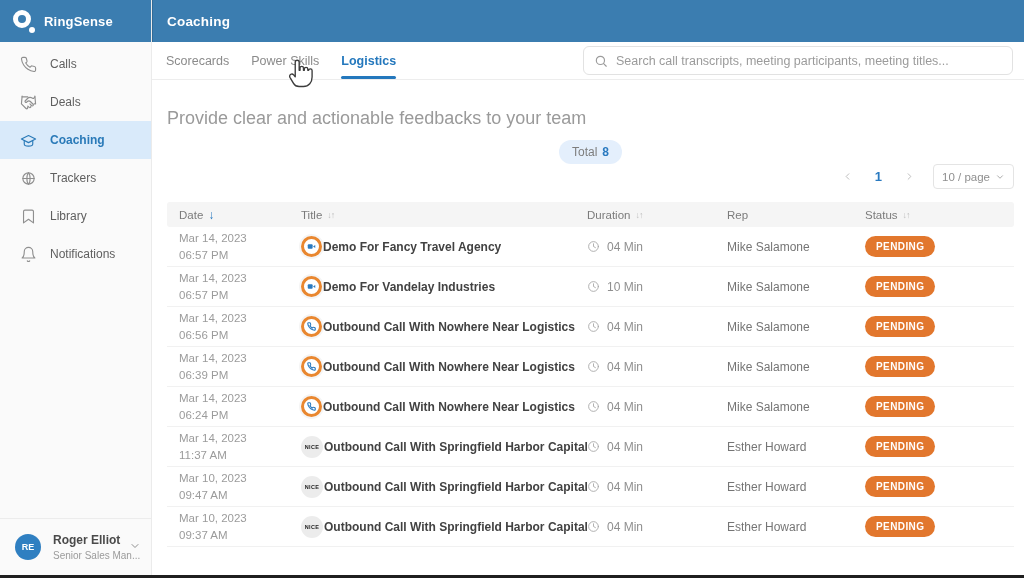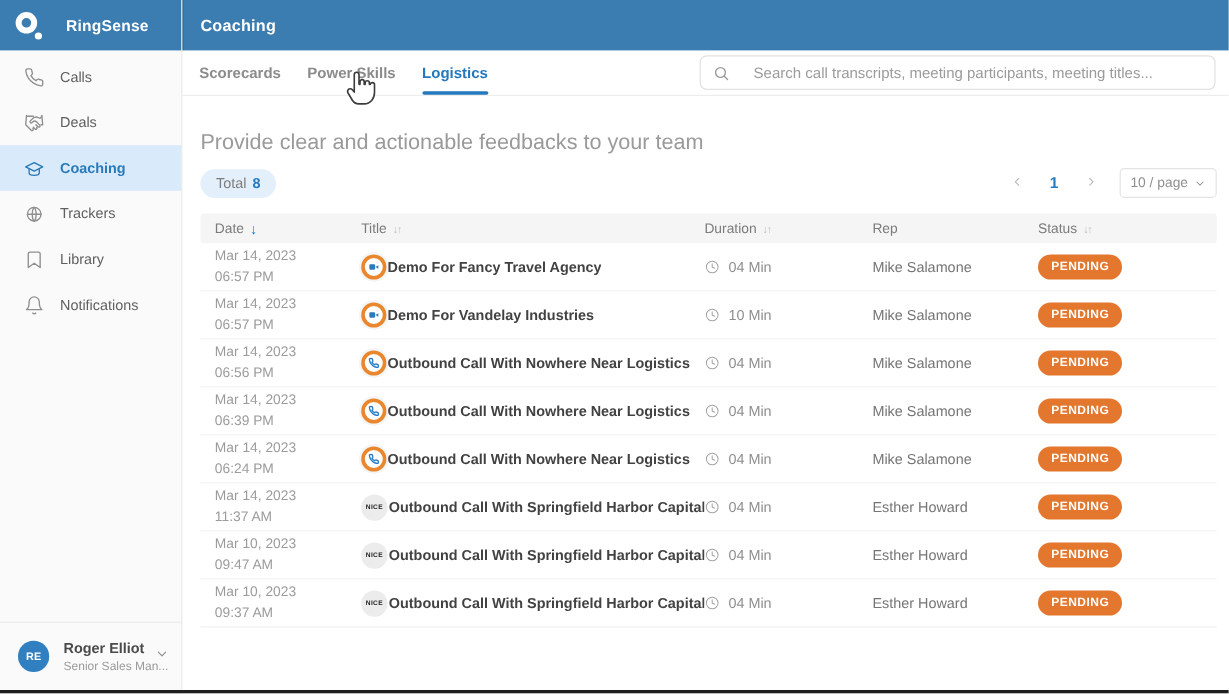--- a/index.html
+++ b/index.html
@@ -5,21 +5,21 @@
   * { margin:0; padding:0; box-sizing:border-box; }
   html,body { width:1024px; height:578px; overflow:hidden; }
   body { font-family:"Liberation Sans", sans-serif; background:#fff; position:relative; display:flex; }
 
   
   .sidebar { width:152px; height:578px; background:#fafafa; border-right:1px solid #ebebeb; display:flex; flex-direction:column; position:relative; }
   .logo-bar { height:42px; background:#3b7db0; display:flex; align-items:center; padding-left:13px; gap:9px; flex:none; }
   .logo-mark { position:relative; width:22px; height:22px; flex:none; }
   .logo-ring { width:18px; height:18px; border:5px solid #fff; border-radius:50%; }
   .logo-dot { position:absolute; right:0; bottom:-1px; width:6px; height:6px; background:#fff; border-radius:50%; }
-  .logo-text { color:#fff; font-size:13px; font-weight:bold; letter-spacing:.2px;margin-left:11px; }
+  .logo-text { color:#fff; font-size:13px; font-weight:bold; letter-spacing:.2px; }
 
   .nav { padding-top:3px; }
   .nav-item { height:38px; display:flex; align-items:center; padding-left:20px; gap:13px; cursor:pointer; }
   .nav-item svg { width:17px; height:17px; stroke:#8f8f8f; fill:none; stroke-width:1.6; stroke-linecap:round; stroke-linejoin:round; flex:none; }
   .nav-item .nav-label { font-size:12px; color:#5f5f5f; }
   .nav-item.active { background:#d9eafa; }
   .nav-item.active svg { stroke:#2a7ab8; }
   .nav-item.active .nav-label { color:#2a7ab8; font-weight:bold; }
 
   .sidebar-bottom { position:absolute; bottom:3px; left:0; width:100%; }
@@ -32,32 +32,32 @@
   .collapse-row { border-top:1px solid #ececec; height:42px; display:flex; align-items:center; padding-left:15px; gap:13px; cursor:pointer; }
   .collapse-row svg { width:16px; height:16px; stroke:#7a7a7a; fill:none; stroke-width:1.6; stroke-linecap:round; stroke-linejoin:round; }
   .collapse-label { font-size:12px; color:#7a7a7a; }
 
   
   .main { flex:1; display:flex; flex-direction:column; position:relative; }
   .top-bar { height:42px; background:#3b7db0; border-left:1px solid rgba(0,0,0,.15); display:flex; align-items:center; padding-left:14px; flex:none; }
   .page-title { color:#fff; font-size:13.5px; font-weight:bold; letter-spacing:.2px; }
 
   .tab-bar { height:38px; border-bottom:1px solid #ededed; display:flex; align-items:center; padding-left:14px; gap:22px; flex:none; }
-  .tab { font-size:12.5px; color:#8b8b8b; cursor:pointer; position:relative; height:100%; display:flex; align-items:center;font-weight:bold; }
+  .tab { font-size:12.5px; color:#8b8b8b; cursor:pointer; position:relative; height:100%; display:flex; align-items:center; }
   .tab.active { color:#2478bd; font-weight:bold; }
   .tab.active::after { content:""; position:absolute; left:0; right:0; bottom:0; height:3px; background:#2478bd; border-radius:2px; }
 
-  .search-box { margin-left:auto; margin-right:11px; width:430px; height:29px; border:1px solid #e2e2e2; border-radius:6px; display:flex; align-items:center; padding:0 10px; gap:20px; background:#fff; }
+  .search-box { margin-left:auto; margin-right:11px; width:430px; height:29px; border:1px solid #e2e2e2; border-radius:6px; display:flex; align-items:center; padding:0 10px; gap:8px; background:#fff; }
   .search-box svg { width:14px; height:14px; stroke:#9b9b9b; fill:none; stroke-width:2; stroke-linecap:round; flex:none; }
   .search-box input { border:none; outline:none; flex:1; font-size:12.5px; color:#555; font-family:"Liberation Sans", sans-serif; background:transparent; }
   .search-box input::placeholder { color:#9b9b9b; }
 
   .subtitle { margin:28px 0 0 15px; font-size:18px; color:#9a9a9a; }
 
-  .toolbar { display:flex; align-items:center; margin:11px 10px 0 15px; }
+  .toolbar { display:flex; align-items:center; margin:11px 10px 0 15px;flex-direction:column; }
   .total-badge { background:#e4effc; border-radius:13px; padding:5px 13px; font-size:12px; color:#7d7d7d; display:flex; gap:5px; align-items:center; }
   .total-badge .count { color:#2a7ac0; font-weight:bold; }
   .pager { margin-left:auto; display:flex; align-items:center; gap:14px; }
   .pg-arrow svg { width:11px; height:11px; stroke:#b9b9b9; fill:none; stroke-width:2; stroke-linecap:round; stroke-linejoin:round; }
   .pg-current { color:#2a7ac0; font-weight:bold; font-size:13px; padding:0 8px; cursor:pointer; }
   .page-size { border:1px solid #e4e4e4; border-radius:4px; height:25px; display:flex; align-items:center; gap:5px; padding:0 8px; font-size:11.5px; color:#8f8f8f; cursor:pointer; margin-left:4px; }
   .page-size svg { width:10px; height:10px; stroke:#9b9b9b; fill:none; stroke-width:2; stroke-linecap:round; stroke-linejoin:round; }
 
   
   .table { margin:13px 10px 0 15px; }

